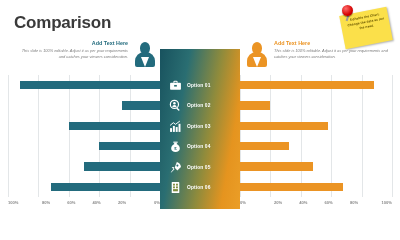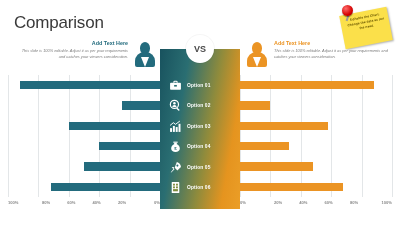--- a/index.html
+++ b/index.html
@@ -7,21 +7,21 @@
   body {
     font-family:"Liberation Sans", sans-serif;
     background:#ffffff;
     position:relative;
     overflow:hidden;
   }
 
   
   .slide-title{
     position:absolute; left:14px; top:13px;
-    font-size:17px; font-weight:normal; color:#3a3a3a;
+    font-size:17px; font-weight:bold; color:#3a3a3a;
     letter-spacing:-0.2px;
   }
 
   
   .sticky-wrap{ position:absolute; right:4px; top:3px; width:62px; height:46px; }
   .sticky-note{
     position:absolute; left:8px; top:8px;
     width:48px; height:34px;
     background:#fbe04a;
     transform:rotate(-11deg);
@@ -180,21 +180,20 @@
       <div class="barrow">
         <div class="bar bar-teal" title="Option 05: 50%" style="width: 50%;"></div>
       </div>
       <div class="barrow">
         <div class="bar bar-teal" title="Option 06: 72%" style="width: 72%;"></div>
       </div>
     </div>
 </div>
 
 <div class="center">
-  <div class="vs-circle">VS</div>
   <div class="opt-list" id="opt-list">
       <div class="opt-row">
         <span class="opt-icon">
           <svg viewBox="0 0 24 24" width="13" height="13">
             <rect x="2" y="7" width="20" height="13" rx="1.5" fill="#ffffff"></rect>
             <path d="M9 7V5.5A1.5 1.5 0 0 1 10.5 4h3A1.5 1.5 0 0 1 15 5.5V7" stroke="#ffffff" stroke-width="2" fill="none"></path>
             <rect x="9.5" y="11" width="5" height="3" fill="#2a6e72"></rect>
           </svg>
         </span>
         <span class="opt-label">Option 01</span>

